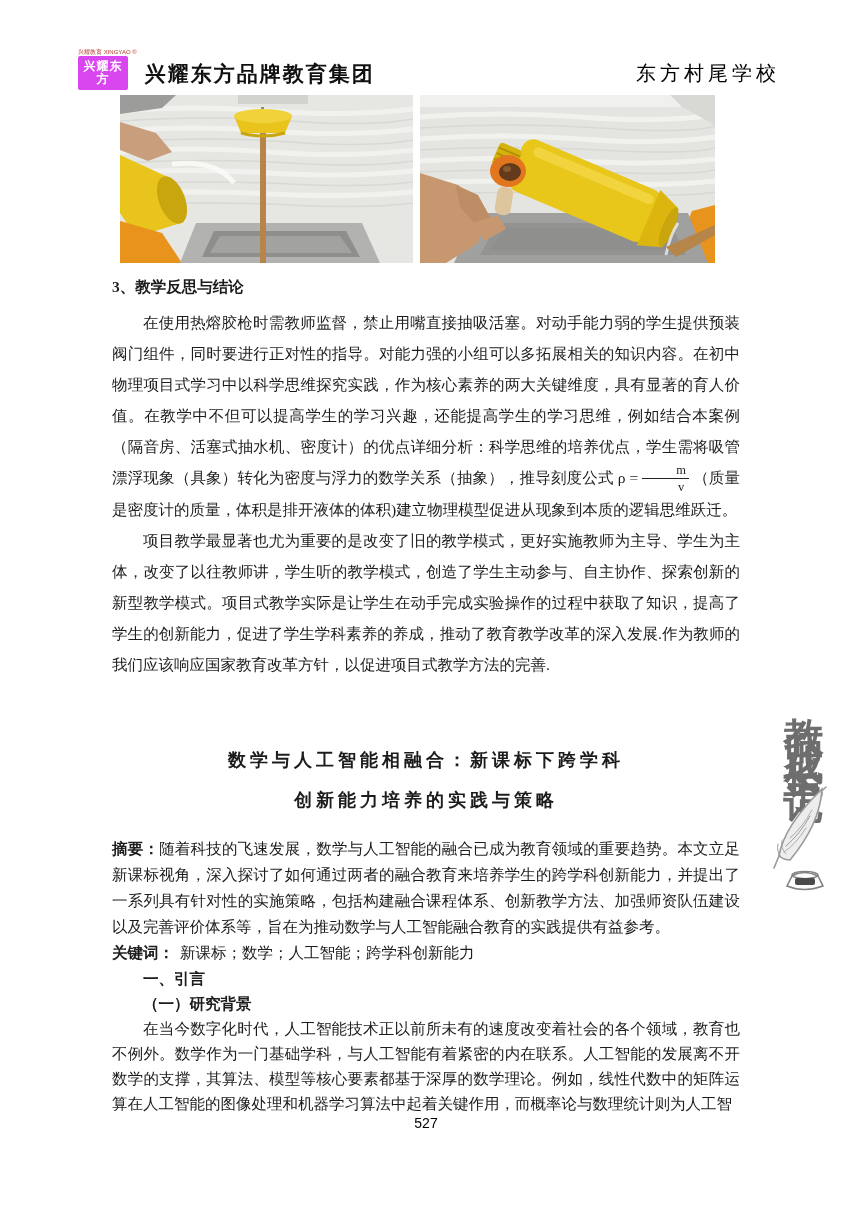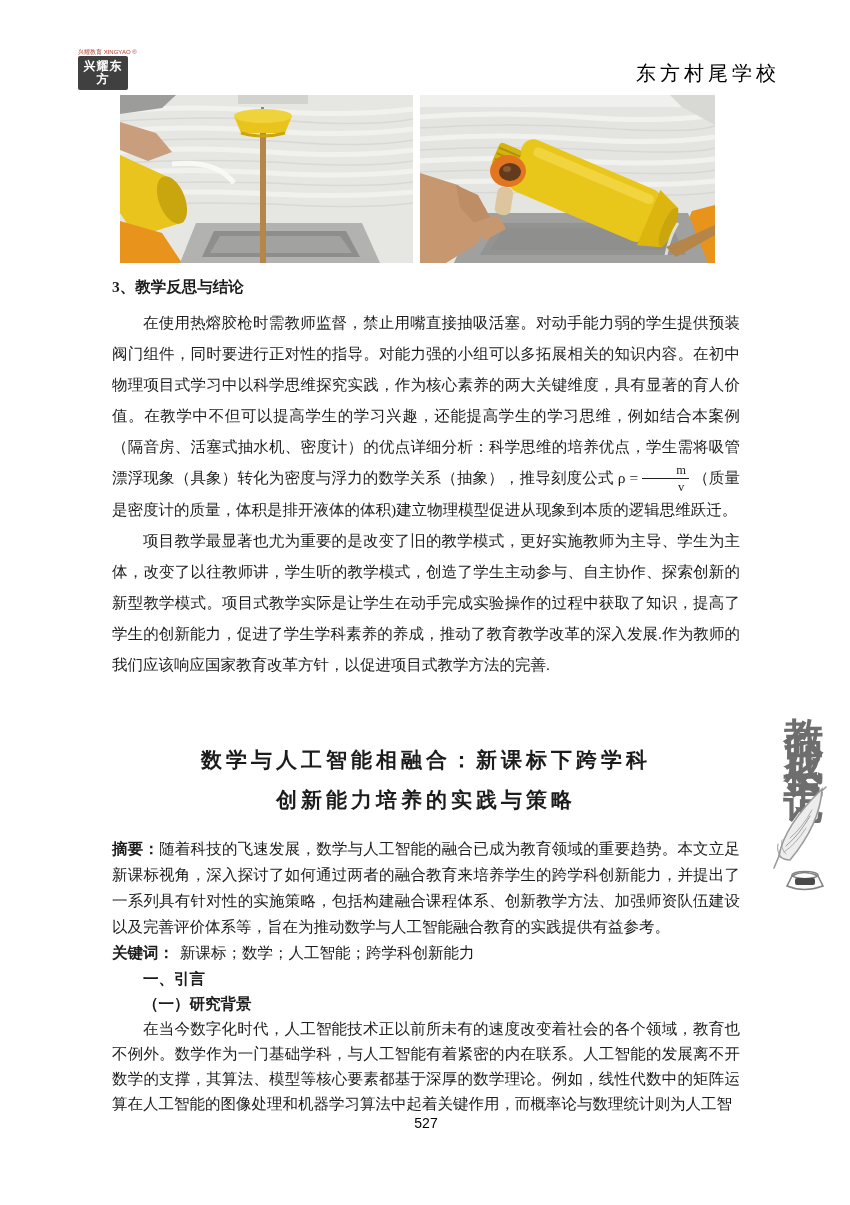--- a/index.html
+++ b/index.html
@@ -12,42 +12,42 @@
     color:#1c1c1c;
     overflow:hidden;
   }
   
   .header{position:absolute;top:48px;left:78px;width:702px;height:42px;
           display:flex;justify-content:space-between;align-items:flex-end;}
   .header-left{display:flex;align-items:flex-end;gap:8px;}
   .logo{display:flex;flex-direction:column;align-items:flex-start;line-height:1;}
   .logo-tagline{font-size:6px;color:#b5382a;letter-spacing:0;margin-bottom:1px;
                 font-family:"Liberation Sans",sans-serif;white-space:nowrap;}
-  .logo-seal{background:#404040;color:#ffffff;font-size:12px;font-weight:bold;
+  .logo-seal{background:#d946ef;color:#ffffff;font-size:12px;font-weight:bold;
              padding:4px 3px;letter-spacing:1px;border-radius:2px;line-height:1.1;
              width:44px;text-align:center;}
   .org-name{font-size:21px;font-weight:bold;color:#111;letter-spacing:2px;
             padding-bottom:2px;white-space:nowrap;}
   .school-name{font-size:20px;color:#000000;letter-spacing:4px;padding-bottom:3px;
                white-space:nowrap;}
   
   .photos{position:absolute;top:95px;left:120px;display:flex;gap:7px;}
   .photo{display:block;}
   
   .content{position:absolute;top:276px;left:112px;width:628px;}
   .sec-heading{font-size:15.5px;font-weight:bold;margin:0 0 9px 0;line-height:22px;}
   .body-p{font-size:15.5px;line-height:31px;text-align:justify;margin:0;
           text-indent:2em;}
   .frac{display:inline-block;text-align:center;vertical-align:-0.65em;
         font-size:12.5px;line-height:1;margin:0 4px;}
   .frac .num{display:block;border-bottom:1px solid #222;padding:0 3px 2px;}
   .frac .den{display:block;padding-top:2px;}
   
   .article{margin-top:60px;}
-  .article-title{font-size:21px;font-weight:bold;text-align:center;
+  .article-title{font-size:18px;font-weight:bold;text-align:center;
                  letter-spacing:4px;line-height:40px;margin:0;}
   .article-author{font-size:15.5px;text-align:center;margin-top:8px;
                   letter-spacing:1px;line-height:24px;}
   .abstract{font-size:15.5px;line-height:26px;text-align:justify;margin:16px 0 0 0;}
   .abstract .lbl{font-weight:bold;}
   .keywords{font-size:15.5px;line-height:26px;margin:0;}
   .keywords .lbl{font-weight:bold;}
   .keywords .kw-text{margin-left:6px;text-align:right;}
   .sub-heading{font-size:15.5px;font-weight:bold;margin:0;line-height:25px;
                text-indent:2em;}
@@ -68,20 +68,21 @@
 <body>
 
 <div class="page">
 
   <header class="header">
     <div class="header-left">
       <div class="logo">
         <div class="logo-tagline">兴耀教育 XINGYAO ®</div>
         <div class="logo-seal">兴耀东方</div>
       </div>
+      <div class="org-name">兴耀东方品牌教育集团</div>
     </div>
     <div class="school-name">东方村尾学校</div>
   </header>
 
   <div class="photos">
 
     <svg class="photo" width="293" height="168" viewBox="0 0 293 168">
       <rect width="293" height="168" fill="#e6e6e3"></rect>
       <g stroke="#f3f3f0" stroke-width="5" fill="none" opacity="0.9">
         <path d="M0 16 Q70 10 150 16 T293 14"></path>

